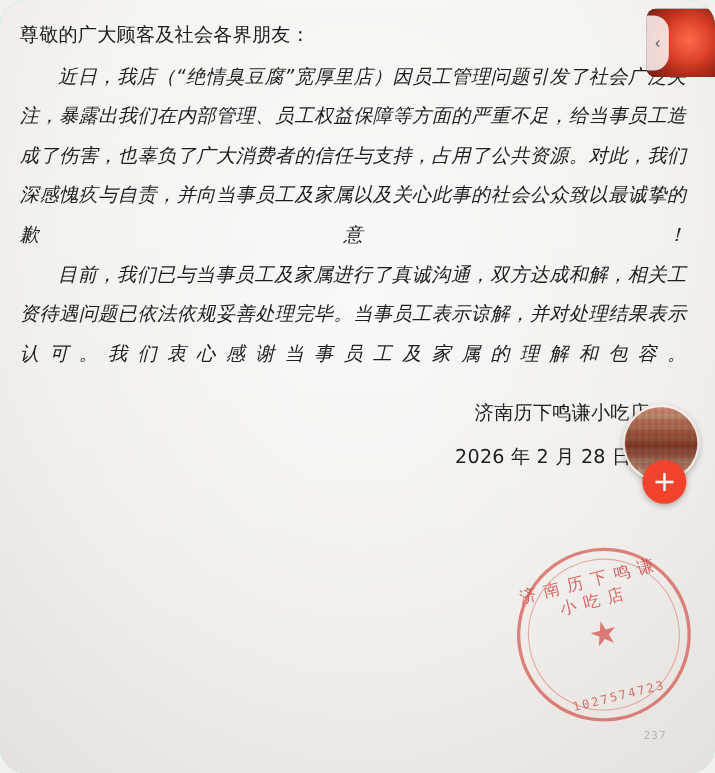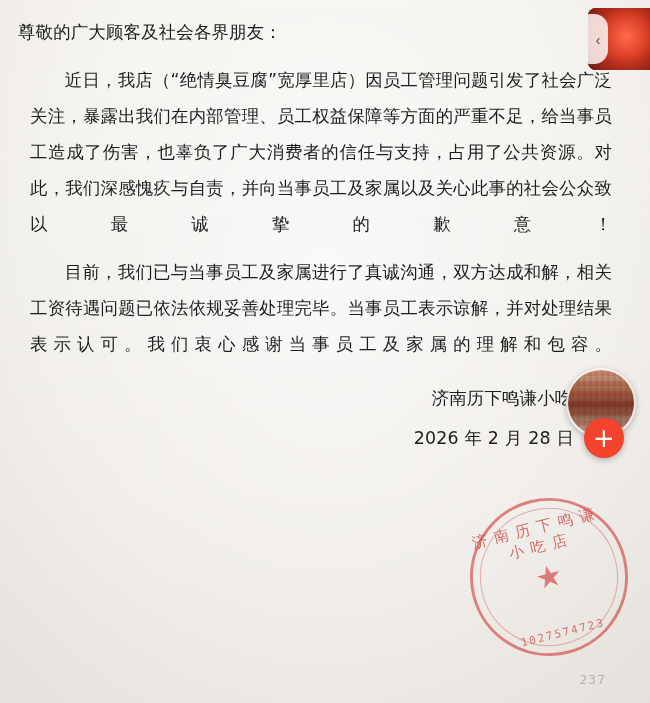--- a/index.html
+++ b/index.html
@@ -12,20 +12,21 @@
     background: #f2f0ed;
     font-family: "Liberation Sans", sans-serif;
     overflow: hidden;
   }
   #page {
     position: relative;
     width: 650px;
     height: 703px;
     background: #5eead4;
     overflow: hidden;
+    border-radius: 24px;
   }
   
   #paper {
     position: absolute;
     inset: 0;
     background:
       linear-gradient(180deg, #f7f5f2 0%, #f3f1ee 40%, #eeebe7 100%);
   }
   #paper-shade {
     position: absolute;
@@ -45,24 +46,25 @@
     font-size: 17.4px;
     line-height: 36px;
     letter-spacing: 0.2px;
   }
   .salutation {
     margin: 0 0 2px 0;
     text-align: justify;
     text-align-last: left;
   }
   .para {
-    margin: 12px;
+    margin: 0;
     text-indent: 2em;
     text-align: justify;
     text-align-last: justify;
+    font-style: italic;
   }
   .para.last-left {
     text-align-last: left;
   }
   .sign-block {
     margin-top: 16px;
     text-align: right;
     padding-right: 34px;
     line-height: 40px;
   }
@@ -115,23 +117,23 @@
     color: rgba(197, 44, 40, 0.8);
     font-size: 11px;
     letter-spacing: 2px;
     font-family: "DejaVu Sans Mono", monospace;
   }
 
   
   #page-number {
     position: absolute;
     right: 44px;
-    bottom: 16px;
+    bottom: 28px;
     color: rgba(120, 118, 114, 0.45);
-    font-size: 13px;
+    font-size: 10px;
     font-family: "DejaVu Sans Mono", monospace;
     letter-spacing: 1px;
   }
 
   
   #media-widget {
     position: absolute;
     right: 0;
     top: 8px;
     width: 62px;

